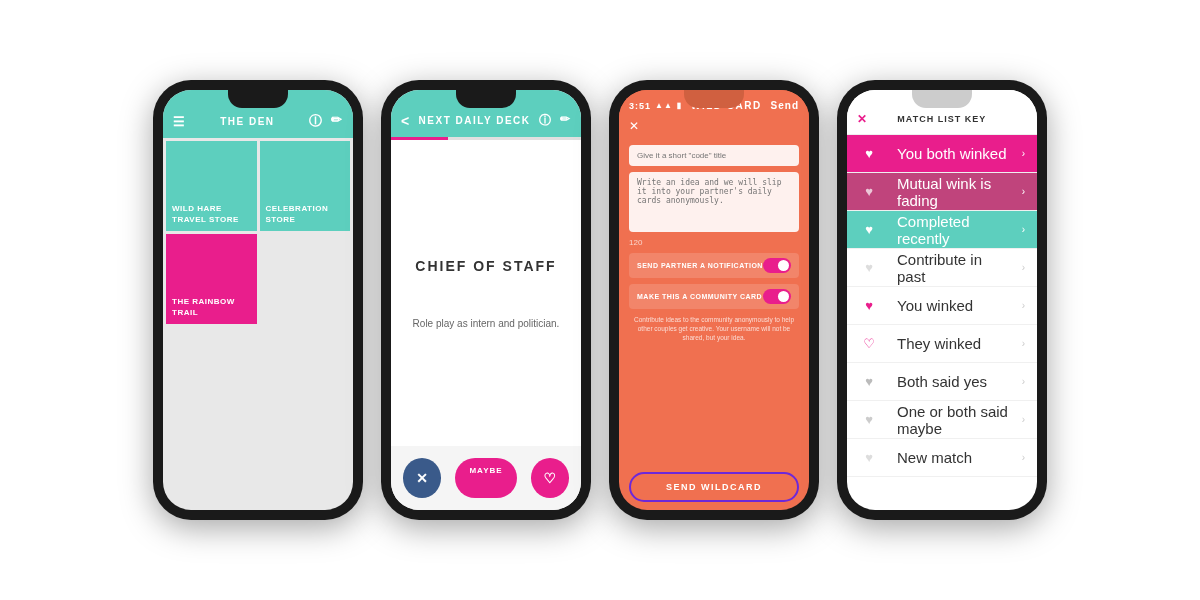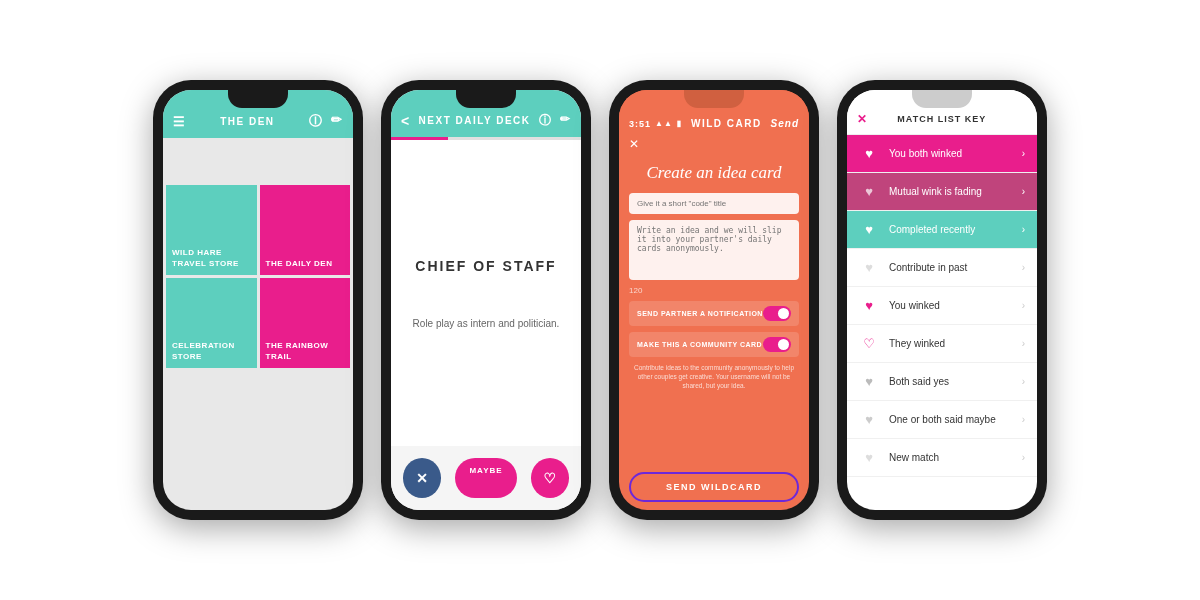--- a/index.html
+++ b/index.html
@@ -73,21 +73,20 @@
     }
     .phone1-header .icon { font-size: 13px; cursor: pointer; }
     .phone1-header .title { font-size: 10px; letter-spacing: 1.5px; }
     .grid {
       display: grid;
       grid-template-columns: 1fr 1fr;
       grid-template-rows: repeat(3, 90px);
       gap: 3px;
       flex: 1;
       padding: 3px;
-      margin-top: 44px;
     }
     .grid-cell {
       display: flex;
       align-items: flex-end;
       padding: 6px;
       font-size: 8px;
       font-weight: 700;
       color: white;
       text-transform: uppercase;
       letter-spacing: 0.5px;
@@ -172,21 +171,21 @@
       padding: 8px 14px;
       height: 40px;
       width: auto;
     }
     .btn-heart { background: #e91e8c; }
 
     
     .phone3 .phone-inner { background: #f07050; }
     .phone3-header {
       background: #f07050;
-      padding: 28px 10px 8px;
+      padding: 10px 10px 8px;
       display: flex;
       align-items: center;
       justify-content: space-between;
       color: white;
       font-size: 10px;
       font-weight: 600;
       letter-spacing: 1px;
     }
     .phone3-header .status-bar {
       display: flex; align-items: center; gap: 4px; font-size: 9px;
@@ -317,22 +316,23 @@
     .match-icon {
       width: 20px;
       height: 20px;
       display: flex;
       align-items: center;
       justify-content: center;
     }
     .heart-filled { color: white; font-size: 13px; }
     .match-label {
       flex: 1;
-      font-size: 10px;
+      font-size: 15px;
       color: #333;
+      margin-left: 8px;
     }
     .match-label.white { color: white; }
     .match-chevron {
       font-size: 10px;
       color: #ccc;
     }
     .match-chevron.white { color: white; }
   </style>
 </head>
 <body>
@@ -347,23 +347,20 @@
         <span class="title">THE DEN</span>
         <div style="display:flex;gap:8px;">
           <span class="icon">ⓘ</span>
           <span class="icon">✏</span>
         </div>
       </div>
       <div class="grid">
         <div class="grid-cell cell-teal">
           <span>WILD HARE TRAVEL STORE</span>
         </div>
-        <div class="grid-cell cell-pink">
-          <span>THE DAILY DEN</span>
-        </div>
         <div class="grid-cell cell-teal">
           <span>CELEBRATION STORE</span>
         </div>
         <div class="grid-cell cell-pink">
           <span>THE RAINBOW TRAIL</span>
         </div>
       </div>
     </div>
   </div>
 
@@ -396,27 +393,26 @@
   <div class="phone phone3">
     <div class="phone-inner">
       <div class="notch" style="background:#d06040;"></div>
       <div class="phone3-header">
         <div class="status-bar">
           <span style="font-size:9px;font-weight:600;color:white;">3:51</span>
           <span style="font-size:8px;color:white;">▲▲</span>
           <span style="font-size:8px;color:white;">▮</span>
         </div>
         <span style="font-size:10px;font-weight:700;letter-spacing:1.5px;color:white;">WILD CARD</span>
-        <span style="font-size:10px;color:white;font-style:italic;">Send</span>
+        <span style="font-size:10px;color:white;">Send</span>
       </div>
       <div style="display:flex;align-items:center;padding:0 10px 4px;background:#f07050;">
         <span style="font-size:12px;color:white;">✕</span>
       </div>
       <div class="wild-card-body">
-        <div class="wild-card-title">Create an idea card</div>
         <input class="wc-input" readonly="" style="cursor: pointer;" placeholder="Give it a short &quot;code&quot; title">
         <textarea class="wc-textarea" readonly="" style="cursor: pointer;" placeholder="Write an idea and we will slip it into your partner's daily cards anonymously."></textarea>
         <div class="wc-char-count">120</div>
         <div class="toggle-row">
           <span>SEND PARTNER A NOTIFICATION</span>
           <div class="toggle"></div>
         </div>
         <div class="toggle-row">
           <span>MAKE THIS A COMMUNITY CARD</span>
           <div class="toggle"></div>

